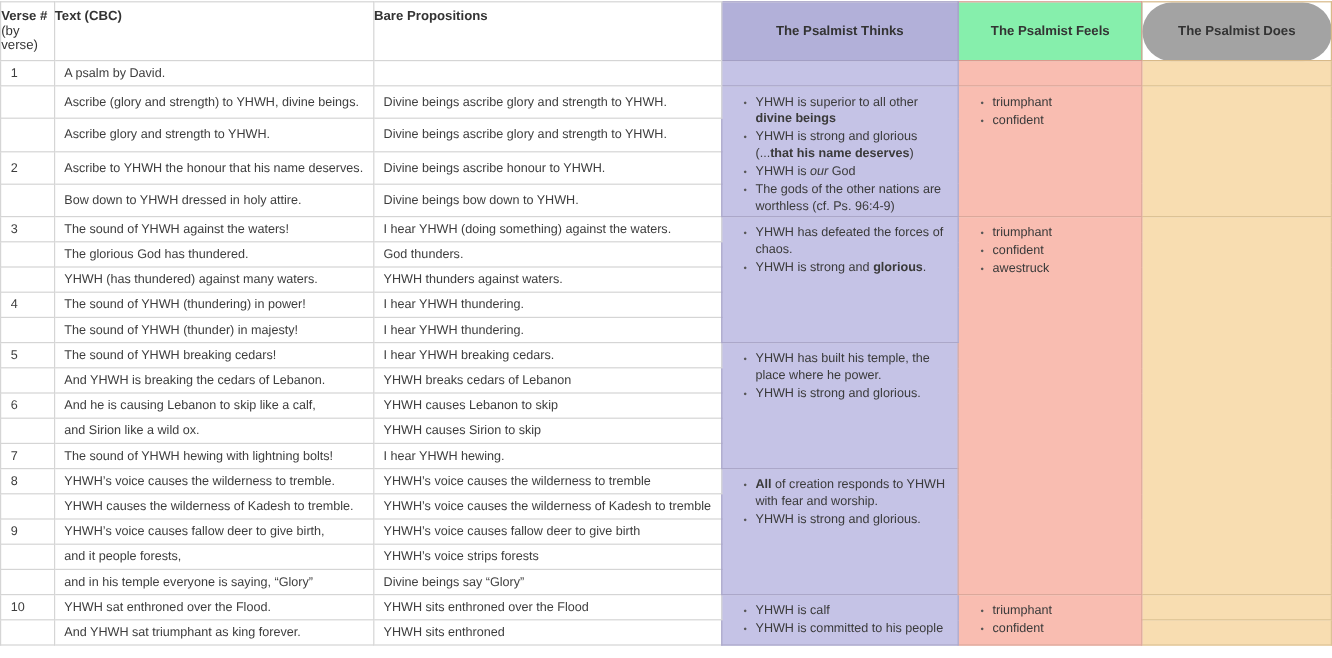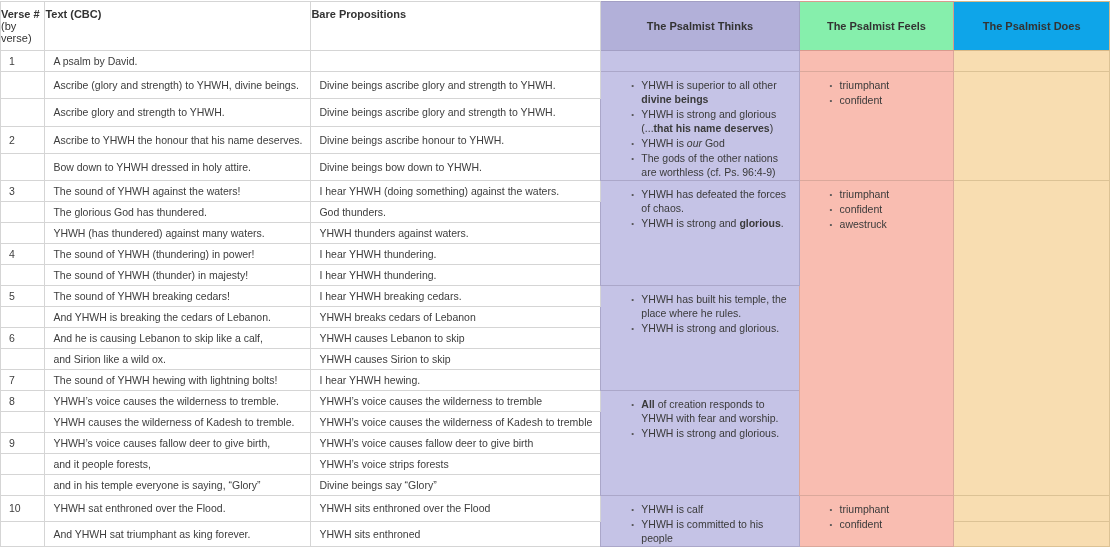--- a/index.html
+++ b/index.html
@@ -12,29 +12,29 @@
   
   .lc{background:#fff;color:#3d3d3d;font-size:10.5px;padding:0 8px;
       white-space:nowrap;overflow:hidden;vertical-align:middle;}
   .lh{background:#fff;color:#333;font-size:11px;text-align:left;
       vertical-align:top;padding:6px 0;font-weight:normal;}
   .lh .b{font-weight:bold;}
   
   .ch{font-weight:bold;font-size:11px;color:#333;text-align:center;vertical-align:middle;}
   .ch.thinks{background:#b2b0d9;border-color:#a39fc4;}
   .ch.feels{background:#86efac;border-color:#d99a8e;}
-  .ch.does{background:#0ea5e9;border-color:#d8b988;}
+  .ch.does{background:#a3a3a3;border-color:#d8b988;border-radius:26px;}
   
   .tc{vertical-align:top;padding:0;}
   .tc.thinks{background:#c5c3e6;border-color:#aba7c9;}
   .tc.feels{background:#f9bdb1;border-color:#dba89b;}
   .tc.does{background:#f8ddb1;border-color:#dcc295;}
   
   .bl{list-style:none;margin:0;padding:6px 10px 0 24px;}
-  .bl li{position:relative;font-size:10.5px;line-height:14px;color:#3a3a3a;margin:0 0 1px 16px;}
+  .bl li{position:relative;font-size:10.5px;line-height:14px;color:#3a3a3a;margin:0 0 1px 4px;}
   .bl li::before{content:"\2022";position:absolute;left:-10px;top:1px;font-size:8px;color:#555;}
   .tc.feels .bl li{}
   .bl strong{font-weight:bold;}
   .bl em{font-style:italic;}
 </style>
 </head>
 <body>
 
 <table>
   <colgroup>
@@ -145,21 +145,21 @@
     <td class="lc">The sound of YHWH (thunder) in majesty!</td>
     <td class="lc">I hear YHWH thundering.</td>
   </tr>
 
   <tr class="body">
     <td class="lc">5</td>
     <td class="lc">The sound of YHWH breaking cedars!</td>
     <td class="lc">I hear YHWH breaking cedars.</td>
     <td class="tc thinks" rowspan="5">
       <ul class="bl">
-        <li><span>YHWH has built his temple, the place where he rules.</span></li>
+        <li><span>YHWH has built his temple, the place where he power.</span></li>
         <li><span>YHWH is strong and glorious.</span></li>
       </ul>
     </td>
   </tr>
 
   <tr class="body">
     <td class="lc"></td>
     <td class="lc">And YHWH is breaking the cedars of Lebanon.</td>
     <td class="lc">YHWH breaks cedars of Lebanon</td>
   </tr>

